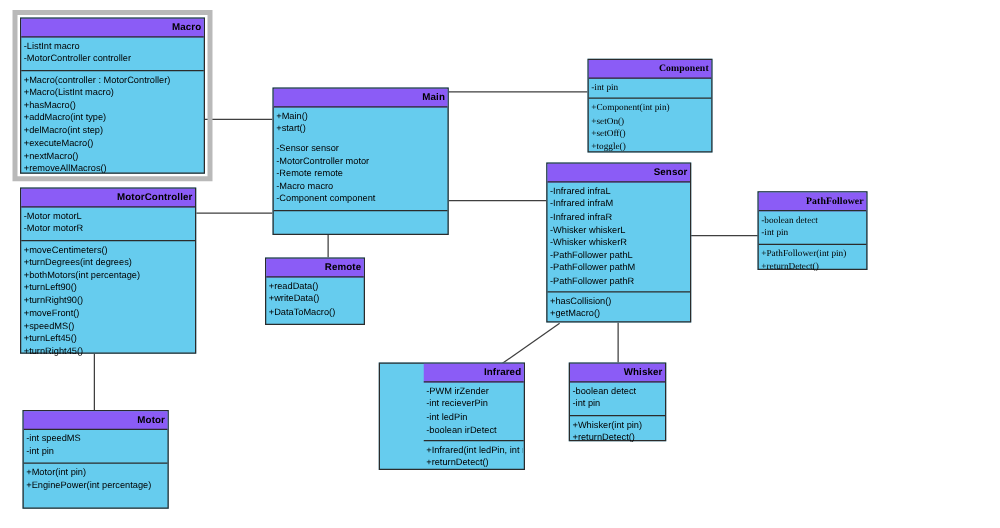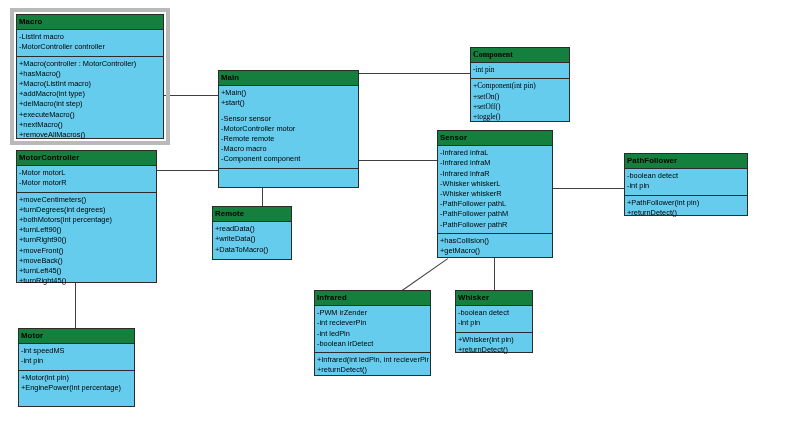--- a/index.html
+++ b/index.html
@@ -35,26 +35,26 @@
     position: absolute;
     box-sizing: border-box;
     border: 1px solid #2b2b2b;
     background: #66ccee;
     color: #000000;
     font-size: 7.4px;
     line-height: 10.2px;
   }
   .uml .title {
     box-sizing: border-box;
-    text-align: left;
+    text-align: right;
     font-weight: bold;
     font-size: 7.8px;
     padding: 2px 2px 2px 2px;
     border-bottom: 1px solid #2b2b2b;
-    background: #15803d;
+    background: #8b5cf6;
     letter-spacing: 0.1px;
   }
   .uml .compartment {
     box-sizing: border-box;
     padding: 2px 1px 3px 2px;
     border-bottom: 1px solid #2b2b2b;
   }
   .uml .compartment.last {
     border-bottom: none;
   }
@@ -95,22 +95,22 @@
   <div class="link-diag" style="left:448px; top:259px; width:60px; transform: rotate(145deg);"></div>
 
   <div class="uml" style="left:16px; top:14px; width:148px; height:125px;">
     <div class="title">Macro</div>
     <div class="compartment">
       <div class="row">-ListInt macro</div>
       <div class="row">-MotorController controller</div>
     </div>
     <div class="compartment last">
       <div class="row">+Macro(controller : MotorController)</div>
+      <div class="row">+Macro(ListInt macro)</div>
       <div class="row">+hasMacro()</div>
-      <div class="row">+Macro(ListInt macro)</div>
       <div class="row">+addMacro(int type)</div>
       <div class="row">+delMacro(int step)</div>
       <div class="row">+executeMacro()</div>
       <div class="row">+nextMacro()</div>
       <div class="row">+removeAllMacros()</div>
     </div>
   </div>
   <div class="sel-frame" style="left:10px; top:8px; width:160px; height:137px;"></div>
 
   <div class="uml" style="left:16px; top:150px; width:141px; height:133px;">
@@ -119,21 +119,21 @@
       <div class="row">-Motor motorL</div>
       <div class="row">-Motor motorR</div>
     </div>
     <div class="compartment last">
       <div class="row">+moveCentimeters()</div>
       <div class="row">+turnDegrees(int degrees)</div>
       <div class="row">+bothMotors(int percentage)</div>
       <div class="row">+turnLeft90()</div>
       <div class="row">+turnRight90()</div>
       <div class="row">+moveFront()</div>
-      <div class="row">+moveBack()</div>
+      <div class="row">+speedMS()</div>
       <div class="row">+turnLeft45()</div>
       <div class="row">+turnRight45()</div>
     </div>
   </div>
 
   <div class="uml" style="left:18px; top:328px; width:117px; height:79px;">
     <div class="title">Motor</div>
     <div class="compartment">
       <div class="row">-int speedMS</div>
       <div class="row">-int pin</div>
@@ -192,33 +192,33 @@
       <div class="row">-PathFollower pathL</div>
       <div class="row">-PathFollower pathM</div>
       <div class="row">-PathFollower pathR</div>
     </div>
     <div class="compartment last">
       <div class="row">+hasCollision()</div>
       <div class="row">+getMacro()</div>
     </div>
   </div>
 
-  <div class="uml" style="left:624px; top:153px; width:124px; height:63px;">
+  <div class="uml" style="left:606px; top:153px; width:88px; height:63px;font-family:Liberation Serif, serif;">
     <div class="title">PathFollower</div>
     <div class="compartment">
       <div class="row">-boolean detect</div>
       <div class="row">-int pin</div>
     </div>
     <div class="compartment last">
       <div class="row">+PathFollower(int pin)</div>
       <div class="row">+returnDetect()</div>
     </div>
   </div>
 
-  <div class="uml" style="left:314px; top:290px; width:117px; height:86px;">
+  <div class="uml" style="left:303px; top:290px; width:117px; height:86px;padding-left:35px;">
     <div class="title">Infrared</div>
     <div class="compartment">
       <div class="row">-PWM irZender</div>
       <div class="row">-int recieverPin</div>
       <div class="row">-int ledPin</div>
       <div class="row">-boolean irDetect</div>
     </div>
     <div class="compartment last">
       <div class="row">+Infrared(int ledPin, int recieverPin)</div>
       <div class="row">+returnDetect()</div>

